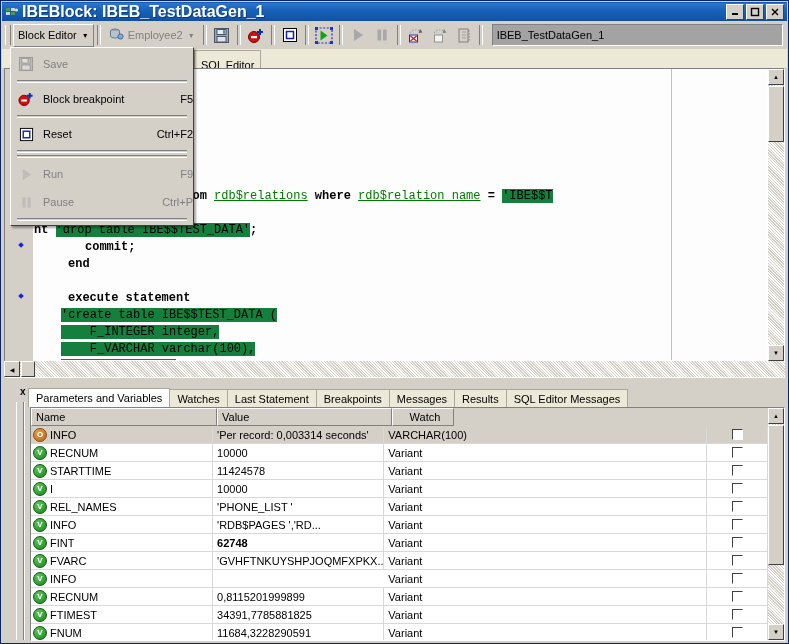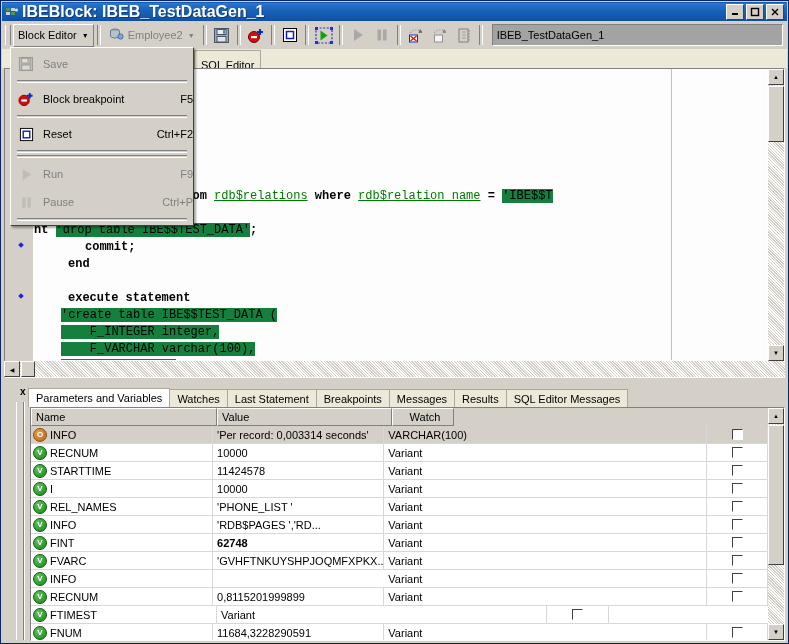--- a/index.html
+++ b/index.html
@@ -512,20 +512,23 @@
             </div>
             <div class="gc watch" style="width: 62px;">
               <span class="chk"></span>
             </div>
           </div>
           <div class="grow">
             <div class="gc name" style="width: 186px;">
               <span class="rowicon ico-var">V</span>
               <span>FTIMEST</span>
             </div>
+            <div class="gc" style="width: 175px;">
+              <span>34391,7785881825</span>
+            </div>
             <div class="gc" style="width: 330px;">
               <span>Variant</span>
             </div>
             <div class="gc watch" style="width: 62px;">
               <span class="chk"></span>
             </div>
           </div>
           <div class="grow">
             <div class="gc name" style="width: 186px;">
               <span class="rowicon ico-var">V</span>

